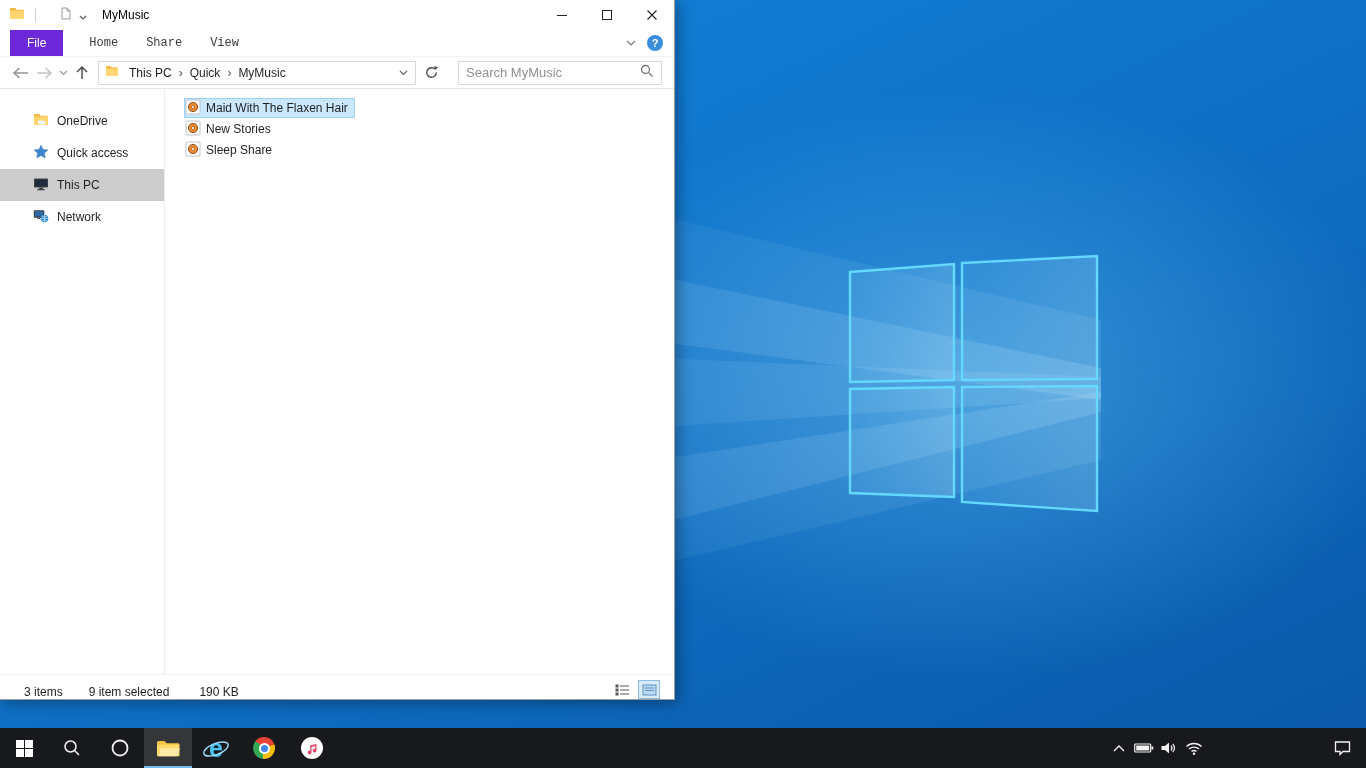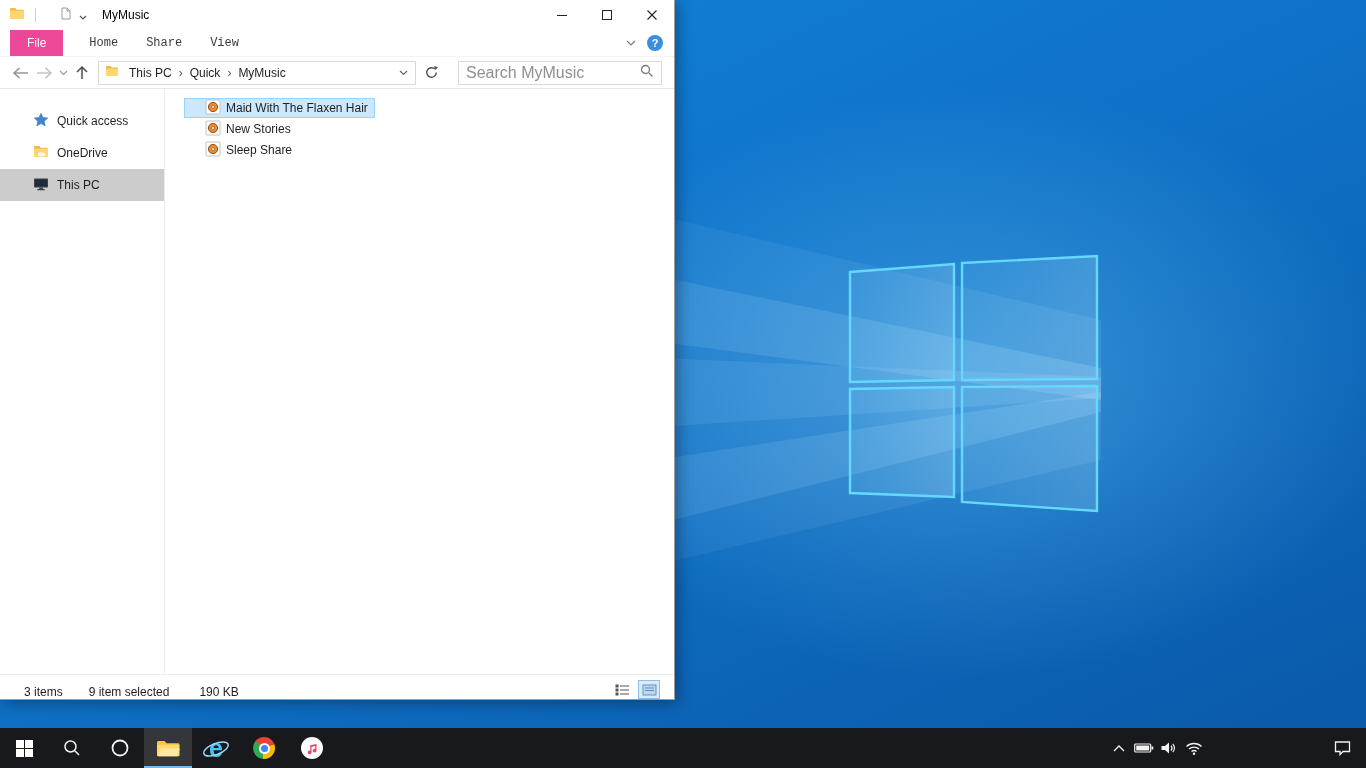--- a/index.html
+++ b/index.html
@@ -20,44 +20,44 @@
 
   .titlebar{flex:0 0 30px;display:flex;align-items:center}
   .qat{display:flex;align-items:center;gap:7px;padding-left:9px}
   .qat-divider{width:1px;height:14px;background:#cfcfcf;margin:0 3px}
   .qat-btn{background:none;border:none;display:flex;align-items:center;padding:0}
   .window-title{margin-left:15px;font-size:12px;color:#000}
   .caption{margin-left:auto;display:flex;height:30px}
   .caption button{width:45px;height:30px;background:none;border:none;display:flex;align-items:center;justify-content:center;cursor:default}
 
   .ribbon{flex:0 0 26px;display:flex;align-items:stretch;padding-left:10px}
-  .tab-file{background:#ec4899;color:#fff;display:flex;align-items:center;padding:0 17px;margin-right:12px;border:none;font-size:12px;font-family:inherit}
+  .tab-file{background:#6d28d9;color:#fff;display:flex;align-items:center;padding:0 17px;margin-right:12px;border:none;font-size:12px;font-family:inherit}
   .tab{display:flex;align-items:center;padding:0 14px;color:#3c3c3c;background:none;border:none;font-size:12px;font-family:Liberation Mono, monospace}
   .ribbon-right{margin-left:auto;display:flex;align-items:center;gap:11px;padding-right:11px}
   .ribbon-right button{background:none;border:none;display:flex;align-items:center;padding:0}
 
   .address-row{flex:0 0 33px;display:flex;align-items:center;border-bottom:1px solid #e6e6e6;border-top:1px solid #f3f3f3;padding:0 8px;background:#fff}
   .nav-btn{width:24px;height:24px;display:flex;align-items:center;justify-content:center;background:none;border:none}
   .nav-btn.small{width:14px}
   .addr-box{width:318px;height:24px;border:1px solid #d9d9d9;display:flex;align-items:center;padding:0 3px 0 6px;margin-left:4px;background:#fff}
   .crumb{padding:0 6px;background:none;border:none;font-size:12px;font-family:inherit;color:#1f1f1f}
   .crumb-sep{color:#555;padding:0 1px;font-size:12px;background:none;border:none}
   .addr-chevron{margin-left:auto;background:none;border:none;display:flex;align-items:center;padding:0 4px}
   .refresh-btn{width:26px;height:24px;background:none;border:none;display:flex;align-items:center;justify-content:center;margin-left:2px}
   .search-box{width:204px;height:24px;border:1px solid #d9d9d9;margin-left:14px;display:flex;align-items:center;padding:0 7px;background:#fff}
-  .search-box input{border:none;outline:none;flex:1;min-width:0;font-size:16px;font-family:inherit;color:#444;background:transparent}
+  .search-box input{border:none;outline:none;flex:1;min-width:0;font-size:13px;font-family:inherit;color:#444;background:transparent}
   .search-box input::placeholder{color:#8f8f8f}
 
   .win-body{flex:1;display:flex;min-height:0}
   .sidebar{width:165px;border-right:1px solid #ededed;padding-top:16px}
   .side-item{height:32px;display:flex;align-items:center;padding-left:33px;gap:8px;cursor:default}
   .side-item.selected{background:#cccccc}
   .side-item .lbl{white-space:nowrap}
   .content{flex:1;padding:9px 0 0 19px}
-  .file-row{display:flex;align-items:center;height:20px;width:max-content;padding:0 6px 0 20px;border:1px solid transparent;margin-bottom:1px;cursor:default}
+  .file-row{display:flex;align-items:center;height:20px;width:max-content;padding:0 6px 0 0;border:1px solid transparent;margin-bottom:1px;cursor:default}
   .file-row.selected{background:#cce8ff;border-color:#99d1ff}
   .file-row .lbl{margin-left:5px;white-space:nowrap}
 
   .statusbar{flex:0 0 25px;display:flex;align-items:flex-end;padding:0 10px 0 24px;border-top:1px solid #f0f0f0}
   .statusbar .st{color:#1f1f1f}
   .st-gap1{margin-left:26px}
   .st-gap2{margin-left:30px}
   .view-toggles{margin-left:auto;display:flex;gap:5px;padding-right:4px}
   .view-btn{width:22px;height:19px;display:flex;align-items:center;justify-content:center;background:none;border:1px solid transparent}
   .view-btn.active{background:#d9ebfa;border-color:#8fbde4}
@@ -231,47 +231,59 @@
           </svg>
       </span>
     </div>
   </div>
 
   <div class="win-body">
 
     <div class="sidebar">
       <div class="side-item">
         <span>
-          <svg width="16" height="15">
-              <path d="M8 1.2 L10 5.4 14.8 6 11.3 9.2 12.2 13.9 8 11.6 3.8 13.9 4.7 9.2 1.2 6 6 5.4 Z" fill="#3f86d2" stroke="#2f6fb4" stroke-width="0.5"></path>
-            </svg>
-        </span>
-        <span class="lbl">Quick access</span>
-      </div>
-      <div class="side-item">
-        <span>
           <svg width="16" height="13">
               <path d="M1 2.2 C1 1.5 1.5 1 2.2 1 h4 l1.6 1.7 h6 c.7 0 1.2 .5 1.2 1.2 V4 H1 Z" fill="#f3b64c"></path>
               <rect x="1" y="3.6" width="14" height="8.4" rx="0.8" fill="#fed56e"></rect>
               <ellipse cx="8.8" cy="9.6" rx="3.7" ry="2" fill="#eef7ff"></ellipse>
               <ellipse cx="6.9" cy="8.9" rx="2" ry="1.6" fill="#eef7ff"></ellipse>
             </svg>
         </span>
         <span class="lbl">OneDrive</span>
       </div>
+      <div class="side-item">
+        <span>
+          <svg width="16" height="15">
+              <path d="M8 1.2 L10 5.4 14.8 6 11.3 9.2 12.2 13.9 8 11.6 3.8 13.9 4.7 9.2 1.2 6 6 5.4 Z" fill="#3f86d2" stroke="#2f6fb4" stroke-width="0.5"></path>
+            </svg>
+        </span>
+        <span class="lbl">Quick access</span>
+      </div>
       <div class="side-item selected">
         <span>
           <svg width="16" height="14">
               <rect x="1" y="1.5" width="14" height="9" rx="0.8" fill="#3c4043"></rect>
               <rect x="2.2" y="2.7" width="11.6" height="6.6" fill="#1d2b3a"></rect>
               <rect x="6.2" y="10.5" width="3.6" height="1.6" fill="#3c4043"></rect>
               <rect x="4.2" y="12.1" width="7.6" height="1.2" rx="0.4" fill="#3c4043"></rect>
             </svg>
         </span>
         <span class="lbl">This PC</span>
+      </div>
+      <div class="side-item">
+        <span>
+          <svg width="16" height="14">
+              <rect x="0.8" y="1.2" width="10.5" height="7.5" rx="0.6" fill="#3c4043"></rect>
+              <rect x="1.8" y="2.2" width="8.5" height="5.2" fill="#2b6aa8"></rect>
+              <rect x="4.2" y="8.7" width="3" height="1.2" fill="#3c4043"></rect>
+              <circle cx="11.5" cy="9.5" r="3.8" fill="#2f8ad6"></circle>
+              <path d="M7.8 9.5 h7.4 M11.5 5.8 v7.4 M8.8 7.2 a5.5 5.5 0 0 0 5.4 0 M8.8 11.8 a5.5 5.5 0 0 1 5.4 0" stroke="#d7ecfb" stroke-width="0.6" fill="none"></path>
+            </svg>
+        </span>
+        <span class="lbl">Network</span>
       </div>
     </div>
 
     <div class="content">
       <div class="file-row selected">
         <span>
           <svg width="16" height="16">
               <rect x="1" y="1" width="14" height="14" rx="1" fill="#fff" stroke="#c2c2c2"></rect>
               <circle cx="8" cy="8" r="4.6" fill="#f08a2c" stroke="#7c4415" stroke-width="0.9"></circle>
               <circle cx="8" cy="8" r="1.5" fill="#fff" stroke="#7c4415" stroke-width="0.6"></circle>

